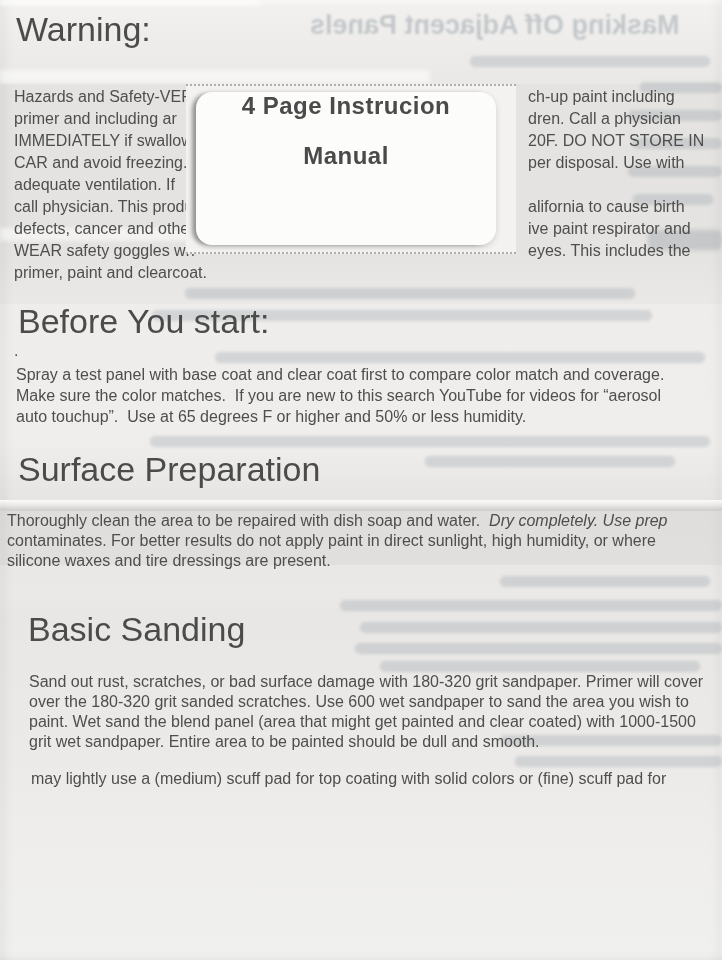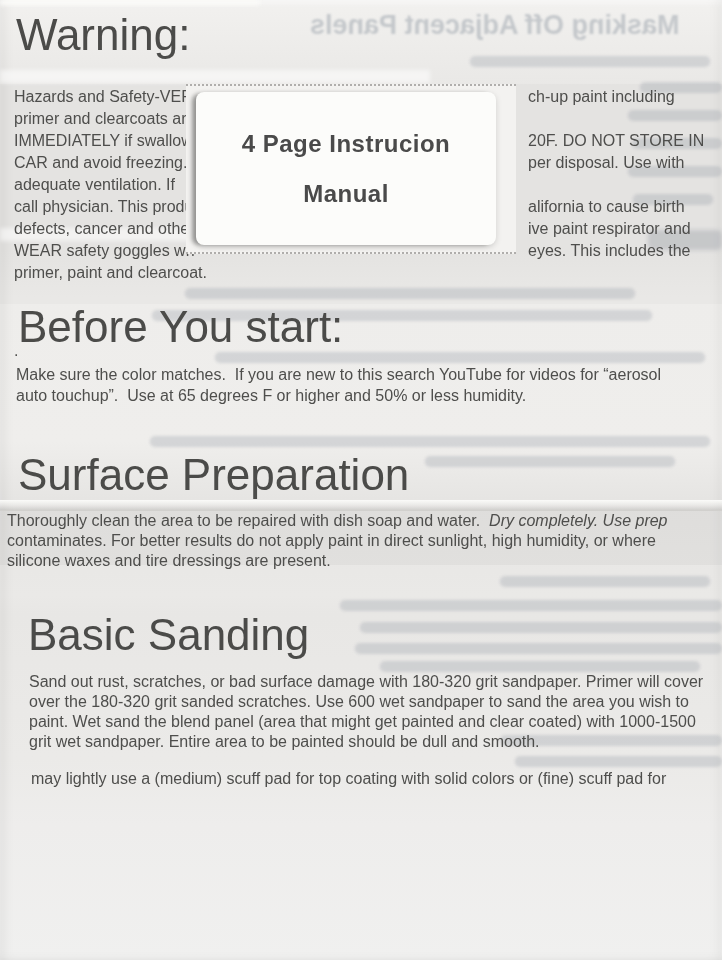--- a/index.html
+++ b/index.html
@@ -33,44 +33,44 @@
   .streak { position:absolute; background:rgba(255,255,255,.55); filter:blur(2px); z-index:1; }
   .band   { position:absolute; z-index:0; }
   .seam {
     position:absolute; left:0; top:500px; width:722px; height:10px; z-index:1;
     background:linear-gradient(to bottom, rgba(252,252,250,.95) 0%,
       rgba(236,235,233,.4) 55%, rgba(175,174,171,.38) 100%);
     border-bottom:1px solid rgba(176,175,171,.55);
   }
 
   
-  .h { position:absolute; margin:0; font-weight:400; font-size:44px; color:#4b4b49; z-index:2; white-space:pre; }
+  .h { position:absolute; margin:0; font-weight:400; font-size:34px; color:#4b4b49; z-index:2; white-space:pre; }
   .para { position:absolute; z-index:2; }
   .line { white-space:pre; font-size:16px; }
   .warn .line { line-height:22px; height:22px; position:relative; }
   .wl { position:absolute; left:0; top:0; white-space:pre; }
   .wr { position:absolute; left:502px; top:0; white-space:pre;padding-left:12px; }
   .before .line { line-height:21px; }
   .surf .line, .sand .line { line-height:20px; }
   .it { font-style:italic; }
   .stray { position:absolute; font-size:16px; z-index:2; }
 
   
   .liner {
     position:absolute; left:186px; top:84px; width:330px; height:170px; z-index:3;
     background:#f3f2f0;
     border-top:2px dotted rgba(120,119,116,.55);
     border-bottom:2px dotted rgba(120,119,116,.55);
     box-sizing:border-box;
   }
   .label {
     position:absolute; left:196px; top:92px; width:300px; height:153px; z-index:4;
-    background:#fcfcfa; border-radius:8px;
+    background:#fcfcfa; border-radius:16px;
     box-shadow:-5px 1px 4px -1px rgba(70,70,68,.5), 0 2px 6px rgba(0,0,0,.14);
-    display:flex; flex-direction:column; align-items:center; justify-content:center;
+    display:flex; flex-direction:column; align-items:center; justify-content:flex-start;
     gap:22px;
   }
   .label .lt { font-size:24px; font-weight:700; color:#4a4a4a; letter-spacing:.5px; white-space:pre; }
 </style>
 </head>
 <body>
 
 <div class="page">
 
   <div class="ghost-layer">
@@ -104,21 +104,22 @@
   <div class="seam"></div>
 
   <h1 class="h" style="left:16px;top:10px">Warning:</h1>
 
   <div class="para warn" style="left:14px;top:86px;width:694px">
     <div class="line">
       <span class="wl">Hazards and Safety-VERY</span>
       <span class="wr">ch-up paint including</span>
     </div>
     <div class="line">
-      <span class="wl">primer and clearcoats ar</span>
+      <span class="wl">primer and including ar</span>
+      <span class="wr">dren. Call a physician</span>
     </div>
     <div class="line">
       <span class="wl">IMMEDIATELY if swallow</span>
       <span class="wr">20F. DO NOT STORE IN</span>
     </div>
     <div class="line">
       <span class="wl">CAR and avoid freezing.</span>
       <span class="wr">per disposal. Use with</span>
     </div>
     <div class="line">
@@ -141,20 +142,21 @@
 
   <div class="liner"></div>
   <div class="label">
     <div class="lt">4 Page Instrucion</div>
     <div class="lt">Manual</div>
   </div>
 
   <h1 class="h" style="left:18px;top:302px">Before You start:</h1>
   <div class="stray" style="left:14px;top:342px">.</div>
   <div class="para before" style="left:16px;top:364px">
+    <div class="line">Spray a test panel with base coat and clear coat first to compare color match and coverage.</div>
     <div class="line">Make sure the color matches.  If you are new to this search YouTube for videos for “aerosol</div>
     <div class="line">auto touchup”.  Use at 65 degrees F or higher and 50% or less humidity.</div>
   </div>
 
   <h1 class="h" style="left:18px;top:450px">Surface Preparation</h1>
   <div class="para surf" style="left:7px;top:511px">
     <div class="line"><span>Thoroughly clean the area to be repaired with dish soap and water.  </span><span class="it">Dry completely. Use prep</span></div>
     <div class="line">contaminates. For better results do not apply paint in direct sunlight, high humidity, or where</div>
     <div class="line">silicone waxes and tire dressings are present.</div>
   </div>

